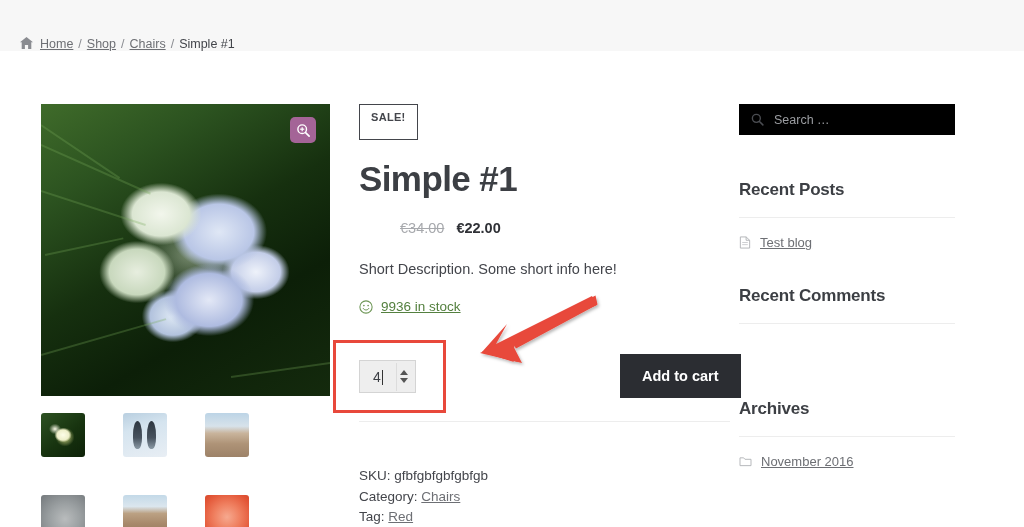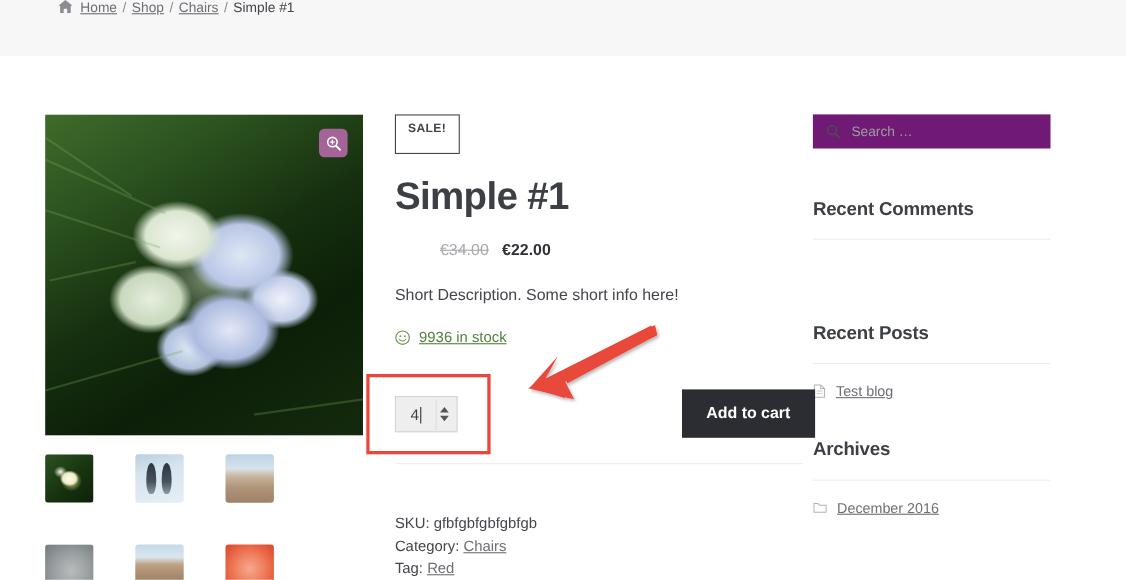--- a/index.html
+++ b/index.html
@@ -12,22 +12,22 @@
     color: #43454b;
     overflow: hidden;
     position: relative;
   }
 
   
   .breadcrumb-bar {
     height: 51px;
     background: #f7f7f7;
     display: flex;
-    align-items: flex-start;
-    padding-left: 53px;
+    align-items: flex-end;
+    padding-left: 20px;
     font-size: 12.5px;
     color: #6d6f74;
   }
   .home-icon {
     margin-right: 7px;
     font-size: 12px;
     color: #8a8c91;
     line-height: 1;
   }
   .breadcrumb-bar a {
@@ -259,21 +259,21 @@
     border-top: 1px solid #ededed;
     margin-top: 8px;
     margin-bottom: 17px;
     width: 371px;
   }
   .meta { font-size: 13.5px; line-height: 1.52; color: #43454b; margin-top: 44px; }
   .meta a { color: #6d6f74; text-decoration: underline; }
 
   
   .search-box {
-    background: #701a75;
+    background: #000000;
     height: 31px;
     display: flex;
     align-items: center;
     padding: 0 12px;
     margin-bottom: 45px;
     cursor: text;
   }
   .search-icon { margin-right: 10px; display: flex; }
   .search-placeholder { font-size: 12.5px; color: #9b9da1; }
 
@@ -417,48 +417,48 @@
       <span class="search-icon">
         <svg width="13" height="13" viewBox="0 0 16 16">
           <circle cx="6.6" cy="6.6" r="4.9" fill="none" stroke="#4a4c51" stroke-width="1.7"></circle>
           <line x1="10.4" y1="10.4" x2="14.6" y2="14.6" stroke="#4a4c51" stroke-width="1.9" stroke-linecap="round"></line>
         </svg>
       </span>
       <span class="search-placeholder">Search …</span>
     </div>
 
     <div class="widget">
-      <div class="widget-title">Recent Comments</div>
-      <div class="widget-empty"></div>
-    </div>
-
-    <div class="widget">
       <div class="widget-title">Recent Posts</div>
       <div class="widget-item">
         <span class="widget-item-icon">
           <svg width="12" height="13" viewBox="0 0 12 14">
             <path d="M1 1h6.2L11 4.6V13H1z" fill="none" stroke="#b0b2b6" stroke-width="1"></path>
             <path d="M7.2 1v3.6H11" fill="none" stroke="#b0b2b6" stroke-width="1"></path>
             <line x1="3" y1="7" x2="9" y2="7" stroke="#c5c7ca" stroke-width="0.9"></line>
             <line x1="3" y1="9.3" x2="9" y2="9.3" stroke="#c5c7ca" stroke-width="0.9"></line>
           </svg>
         </span>
         <a href="#">Test blog</a>
       </div>
     </div>
 
     <div class="widget">
+      <div class="widget-title">Recent Comments</div>
+      <div class="widget-empty"></div>
+    </div>
+
+    <div class="widget">
       <div class="widget-title">Archives</div>
       <div class="widget-item">
         <span class="widget-item-icon">
           <svg width="13" height="11" viewBox="0 0 14 12">
             <path d="M1 10.5V2h4l1.4 1.6H13v6.9z" fill="none" stroke="#b0b2b6" stroke-width="1"></path>
           </svg>
         </span>
-        <a href="#">December 2016</a>
+        <a href="#">November 2016</a>
       </div>
     </div>
   </div>
 </div>
 
 <svg class="annotation-arrow" viewBox="0 0 150 80">
   <defs>
     <filter id="arrowshadow" x="-25%" y="-25%" width="160%" height="160%">
       <feDropShadow dx="1.5" dy="2" stdDeviation="1.6" flood-color="#000000" flood-opacity="0.28"></feDropShadow>
     </filter>

